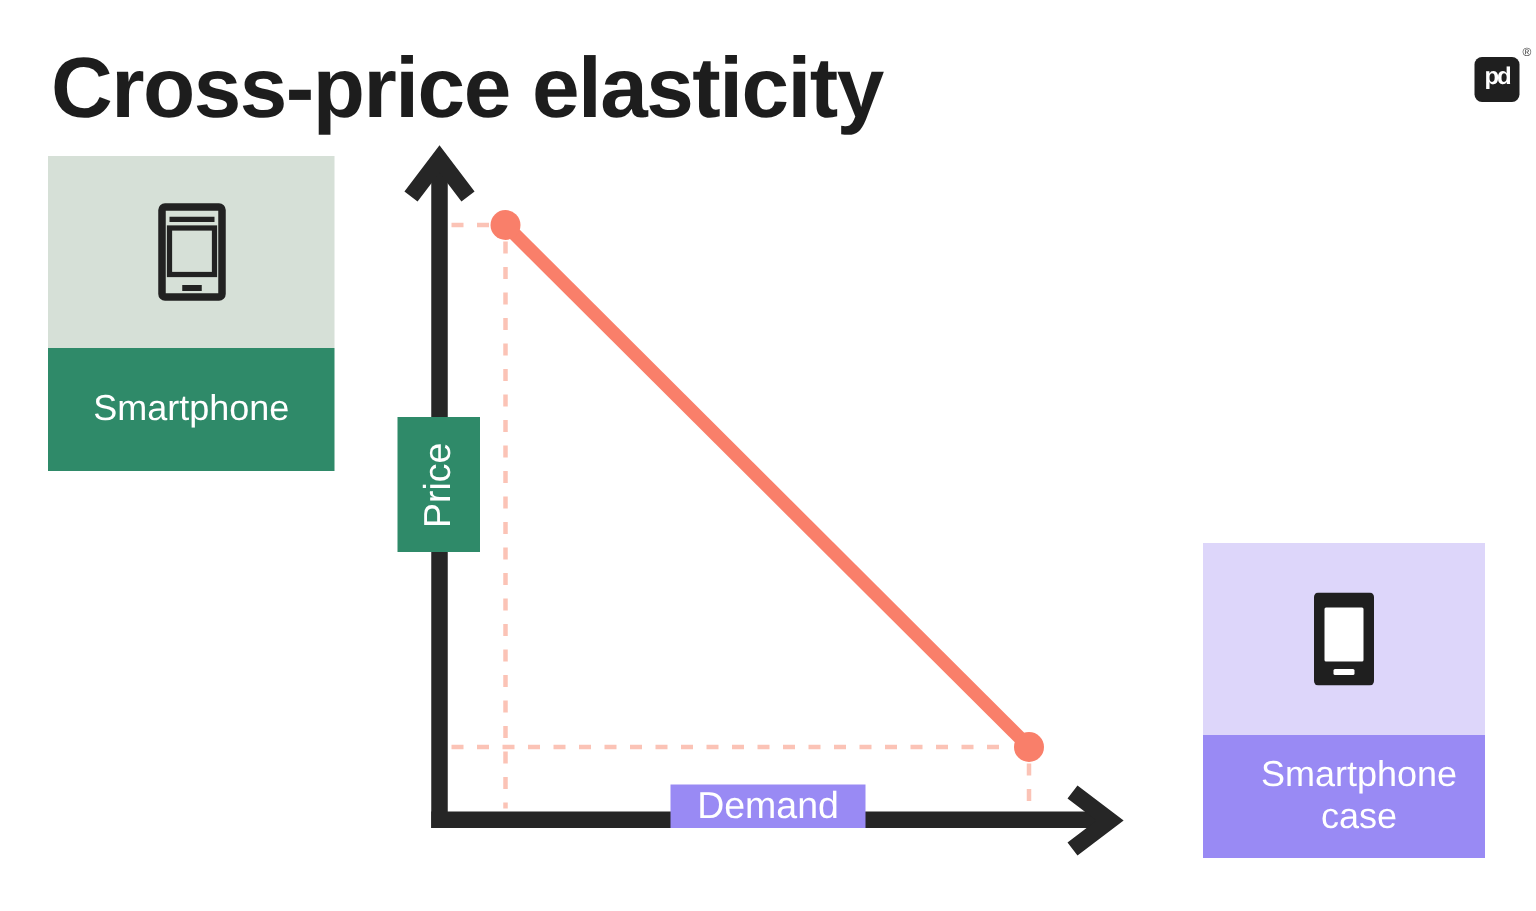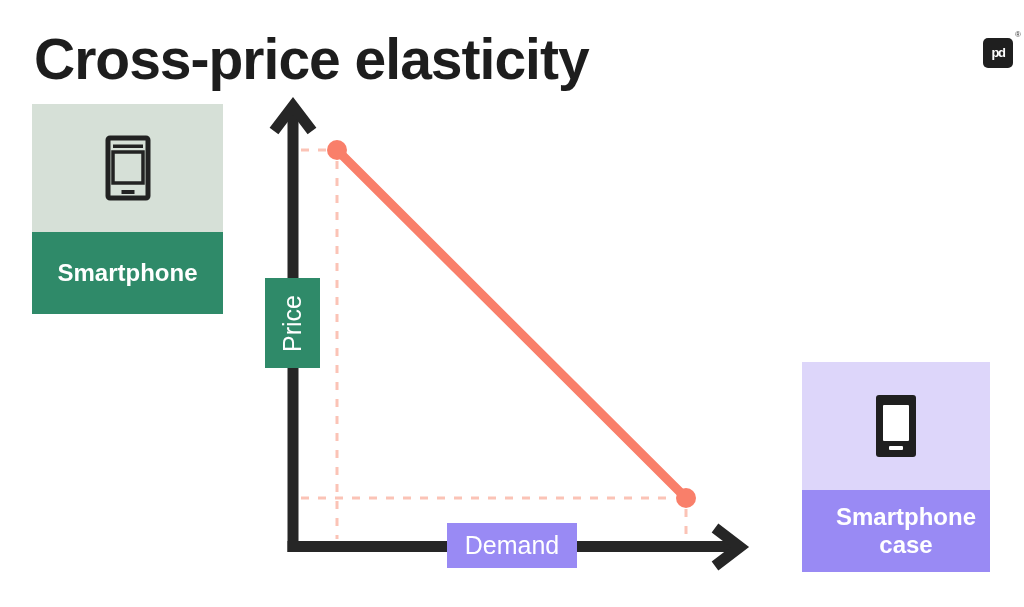--- a/index.html
+++ b/index.html
@@ -11,50 +11,50 @@
     position:absolute;left:34px;top:26px;
     font-size:57px;font-weight:bold;letter-spacing:-1px;color:#1d1d1d;
   }
   
   .logo-box{
     position:absolute;left:983px;top:38px;width:30px;height:30px;
     background:#1f1f1f;border-radius:5px;
     display:flex;align-items:center;justify-content:center;
   }
   .logo-mark{
-    color:#ffffff;font-size:13px;font-weight:bold;letter-spacing:-1.5px;
+    color:#ffffff;font-size:16px;font-weight:bold;letter-spacing:-1.5px;
     transform:translateY(-1px);
   }
   .logo-reg{
     position:absolute;left:1015px;top:30px;font-size:8px;color:#3a3a3a;
   }
   
   .card{position:absolute;display:flex;flex-direction:column;}
   .card-smartphone{left:32px;top:104px;width:191px;}
   .card-case{left:802px;top:362px;width:188px;}
   .card-top{height:128px;display:flex;align-items:center;justify-content:center;}
   .card-smartphone .card-top{background:#d6e0d7;}
   .card-case .card-top{background:#ddd6fa;}
   .card-bottom{
     height:82px;display:flex;align-items:center;justify-content:center;
-    color:#ffffff;font-size:24px;font-weight:bold;text-align:center;line-height:1.15;
+    color:#ffffff;font-size:24px;font-weight:normal;text-align:center;line-height:1.15;
     padding:0 8px;box-sizing:border-box;
   }
   .card-smartphone .card-bottom{background:#2f8a69;}
   .card-case .card-bottom{background:#998af4;padding-left:28px;}
   
   .chart-svg{position:absolute;left:0;top:0;width:1024px;height:607px;}
   
   .axis-label{
     position:absolute;display:flex;align-items:center;justify-content:center;
     color:#ffffff;font-size:25px;font-weight:normal;
   }
   .price-label{left:265px;top:278px;width:55px;height:90px;background:#2f8a69;}
   .price-label span{transform:rotate(-90deg);white-space:nowrap;}
-  .demand-label{left:447px;top:523px;width:130px;height:45px;background:#998af4;}
+  .demand-label{left:447px;top:523px;width:130px;height:29px;background:#998af4;}
 </style>
 </head>
 <body>
 
 <div class="stage">
 
   <div class="title">Cross-price elasticity</div>
 
   <div class="logo-box">
     <span class="logo-mark">pd</span>

